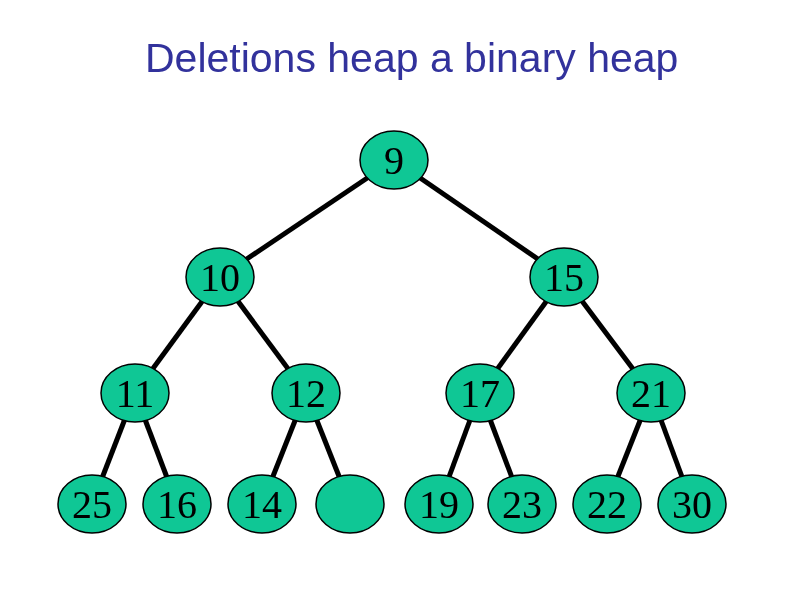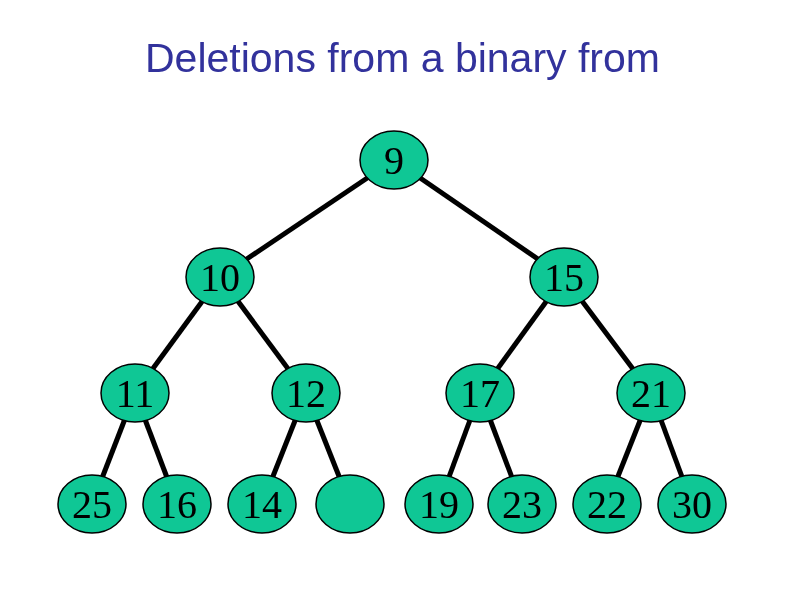--- a/index.html
+++ b/index.html
@@ -111,14 +111,14 @@
       </g>
       <g>
         <ellipse cx="607" cy="504" rx="34" ry="29" fill="#0FC795" stroke="#000000" stroke-width="1.5"></ellipse>
         <text x="607" y="518" text-anchor="middle" class="node-label">22</text>
       </g>
       <g>
         <ellipse cx="692" cy="504" rx="34" ry="29" fill="#0FC795" stroke="#000000" stroke-width="1.5"></ellipse>
         <text x="692" y="518" text-anchor="middle" class="node-label">30</text>
       </g>
     </svg>
-  <h1 id="slide-title" style="color: rgb(50, 50, 156);">Deletions from a binary from</h1>
+  <h1 id="slide-title" style="color: rgb(50, 50, 156);">Deletions heap a binary heap</h1>
 </div>
 
 </body></html>

